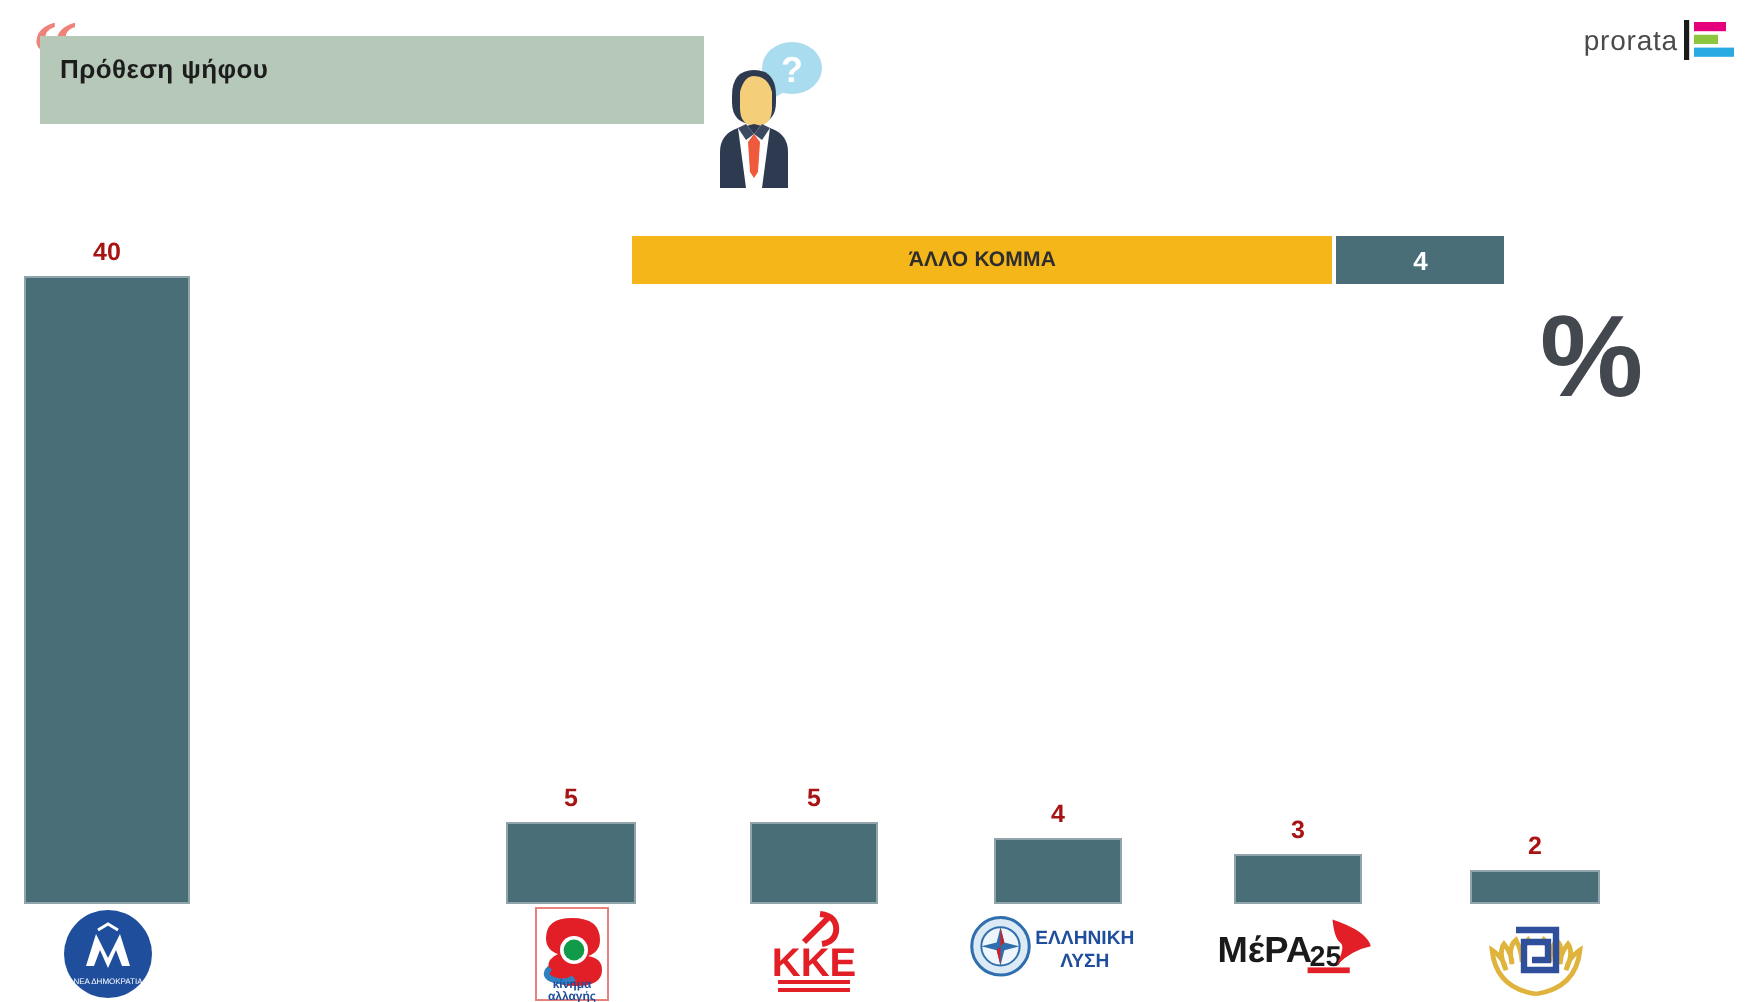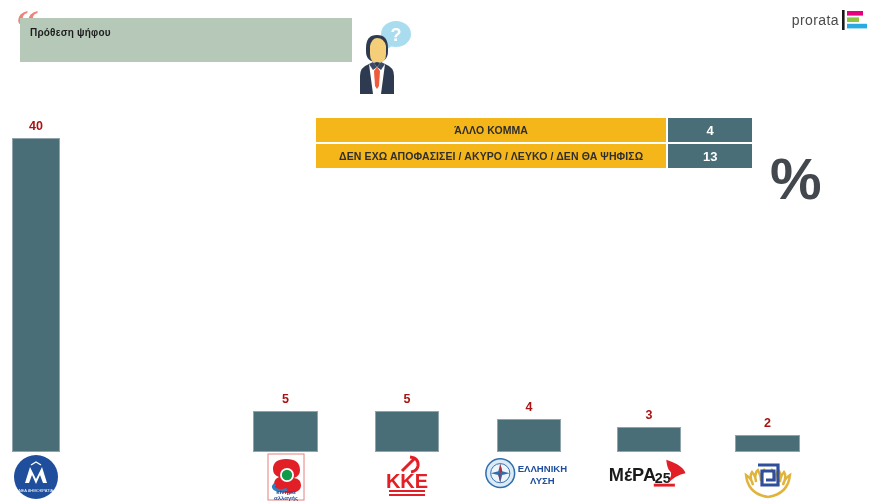--- a/index.html
+++ b/index.html
@@ -17,21 +17,21 @@
     font-family:"Liberation Serif","DejaVu Serif",serif;
     font-size:46px;font-weight:bold;color:#ef8279;
     line-height:1;letter-spacing:-2px;
   }
   .title-bar{
     position:absolute;left:20px;top:18px;width:332px;height:44px;
     background:#b6c9b9;
   }
   .title-text{
     position:absolute;left:30px;top:27px;
-    font-size:10px;font-weight:bold;color:#1d1d1d;
+    font-size:13px;font-weight:bold;color:#1d1d1d;
     letter-spacing:.2px;
   }
 
   
   .person-icon{position:absolute;left:352px;top:18px;width:60px;height:76px;}
 
   
   .logo{position:absolute;right:12px;top:8px;height:24px;display:flex;align-items:center;}
   .logo-word{
     font-size:14px;color:#4b4b4b;font-weight:400;letter-spacing:.4px;
@@ -122,30 +122,26 @@
   </div>
 
   <div class="percent">%</div>
 
   <table class="info-table">
     <tbody>
       <tr>
         <td class="cell-label">ΆΛΛΟ ΚΟΜΜΑ</td>
         <td class="cell-value">4</td>
       </tr>
-      <tr>
-        <td class="cell-label">ΔΕΝ ΕΧΩ ΑΠΟΦΑΣΙΣΕΙ / ΑΚΥΡΟ / ΛΕΥΚΟ / ΔΕΝ ΘΑ ΨΗΦΙΣΩ</td>
-        <td class="cell-value">13</td>
-      </tr>
     </tbody>
   </table>
 
   <div id="chart">
 
-    <div class="bar-group" style="left:12px;width:48px;border-radius:27px;">
+    <div class="bar-group" style="left:12px;width:83px;border-radius:27px;">
       <div class="bar-label" style="top:-19px;">40</div>
       <div class="bar" style="height:314px;"></div>
       <svg class="party-logo" viewBox="0 0 76 48">
         <circle cx="38" cy="24" r="22" fill="#1f4f9c"></circle>
         <path d="M27 30 L32 14 L38 26 L44 14 L49 30 L45 30 L42 22 L38 31 L34 22 L31 30 Z" fill="#ffffff"></path>
         <path d="M33 12 L38 9 L43 12" stroke="#ffffff" stroke-width="1.4" fill="none"></path>
         <text x="38" y="39" font-family="Liberation Sans, sans-serif" font-size="4" fill="#ffffff" text-anchor="middle">ΝΕΑ ΔΗΜΟΚΡΑΤΙΑ</text>
       </svg>
     </div>
 

